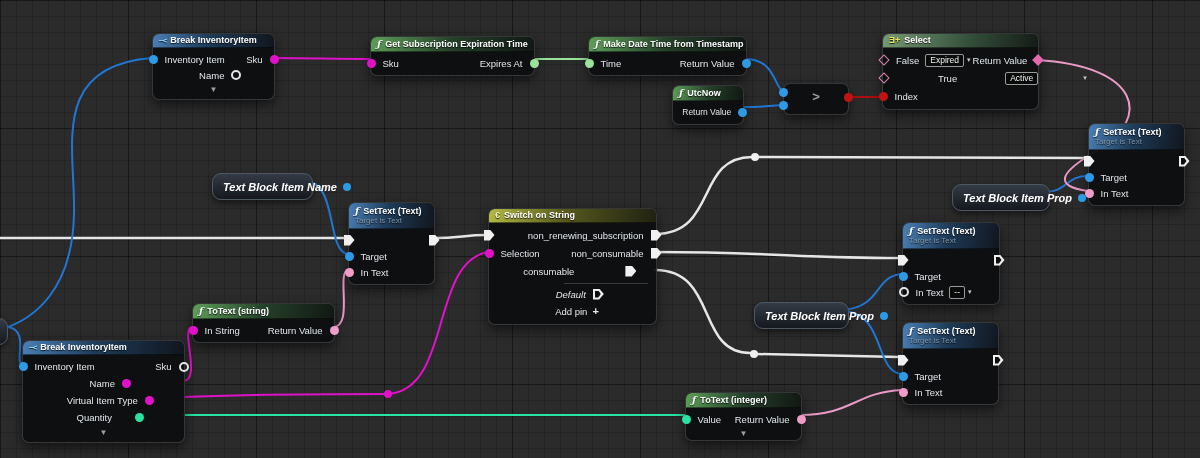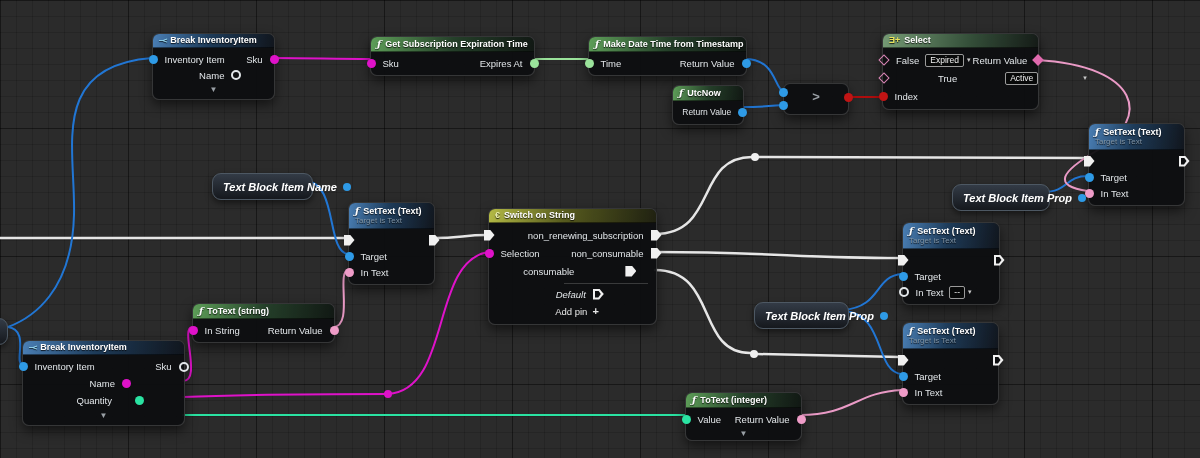--- a/index.html
+++ b/index.html
@@ -366,20 +366,24 @@
       <span class="pin L c-obj"></span>
       <span class="lbl">Inventory Item</span>
       <span class="sp"></span>
       <span class="lbl">Sku</span>
       <span class="pin R hollow c-str-h"></span>
     </div>
     <div class="row r" style="height:17px;">
       <span class="lbl">Name</span>
       <span class="pin R c-str"></span>
     </div>
+    <div class="row r" style="height:17px;">
+      <span class="lbl">Virtual Item Type</span>
+      <span class="pin R c-str"></span>
+    </div>
     <div class="row r" style="height:17px;gap:16px;">
       <span class="lbl">Quantity</span>
       <span class="pin R c-int"></span>
     </div>
     <div class="arrow-row">▼</div>
   </div>
 </div>
 
 <div class="node" style="left:685px;top:392px;width:115px;">
   <div class="hdr hdr-green">

